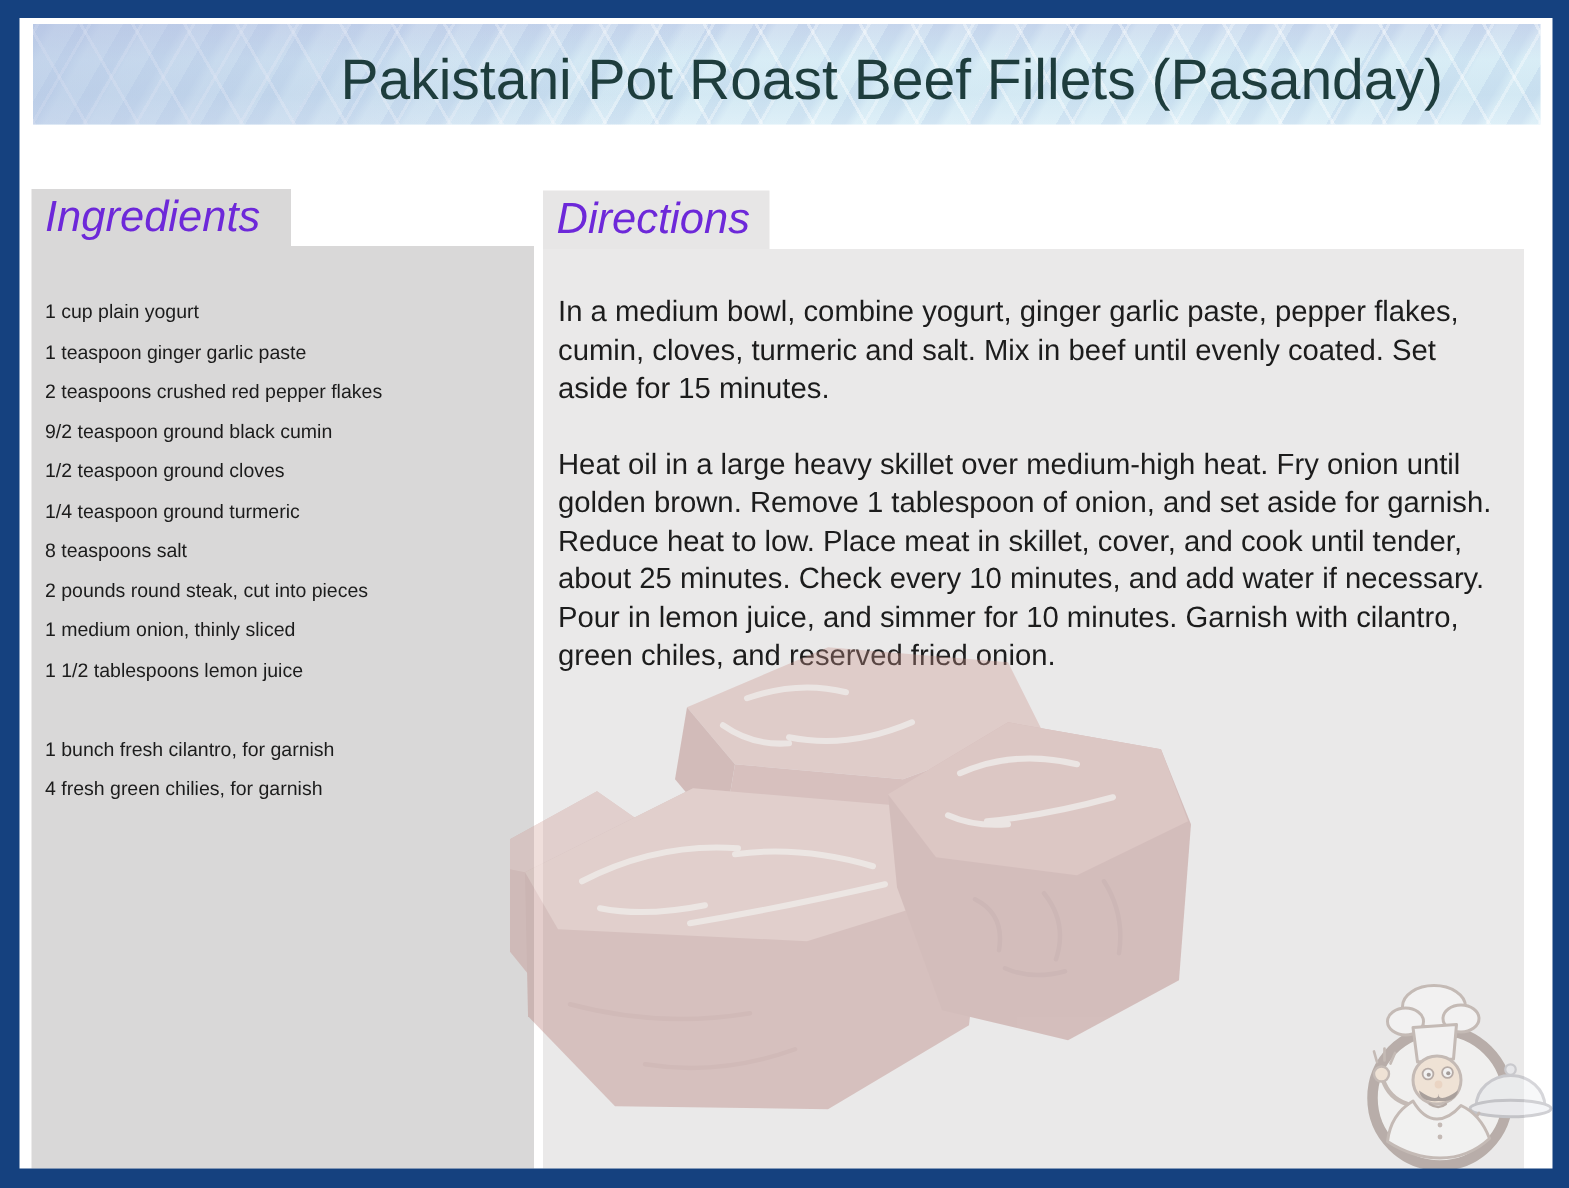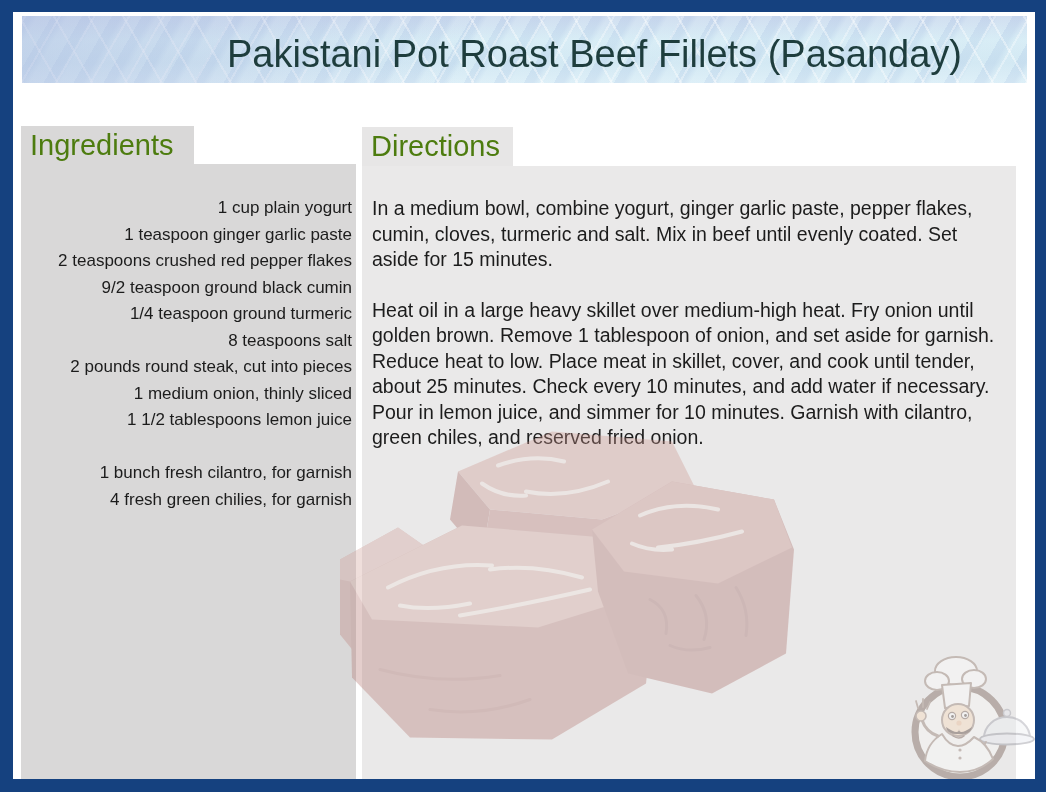--- a/index.html
+++ b/index.html
@@ -41,26 +41,26 @@
   }
   .dir-heading-box{
     position:absolute;left:362px;top:127px;width:151px;height:39px;
     background:#e7e6e6;display:flex;align-items:center;z-index:2;
   }
   .dir-panel{
     position:absolute;left:362px;top:166px;width:654px;height:613px;
     background:#eae9e9;z-index:0;
   }
   .panel-heading{
-    font-size:29px;color:#4d7c0f;padding-left:9px;white-space:nowrap;
+    font-size:29px;color:#6d28d9;padding-left:9px;white-space:nowrap;font-style:italic;
   }
   .ing-text{
     position:relative;z-index:2;
     padding:31px 6px 0 9px;width:322px;
-    font-size:17px;line-height:26.5px;color:#1c1c1c;text-align:right;
+    font-size:13px;line-height:26.5px;color:#1c1c1c;
   }
   .ing-line{min-height:26.5px;}
   .dir-text{
     position:relative;z-index:2;
     padding:30px 12px 0 10px;width:628px;
     font-size:19.5px;line-height:25.5px;color:#1c1c1c;
   }
   .dir-para{margin:0 0 25px 0;}
   
   .beef-image{position:absolute;left:340px;top:418px;width:460px;height:328px;z-index:1;}
@@ -76,20 +76,21 @@
 
 <div class="ing-heading-box">
   <div class="panel-heading">Ingredients</div>
 </div>
 <div class="ing-panel">
   <div class="ing-text">
       <div class="ing-line">1 cup plain yogurt</div>
       <div class="ing-line">1 teaspoon ginger garlic paste</div>
       <div class="ing-line">2 teaspoons crushed red pepper flakes</div>
       <div class="ing-line">9/2 teaspoon ground black cumin</div>
+      <div class="ing-line">1/2 teaspoon ground cloves</div>
       <div class="ing-line">1/4 teaspoon ground turmeric</div>
       <div class="ing-line">8 teaspoons salt</div>
       <div class="ing-line">2 pounds round steak, cut into pieces</div>
       <div class="ing-line">1 medium onion, thinly sliced</div>
       <div class="ing-line">1 1/2 tablespoons lemon juice</div>
       <div class="ing-line">&nbsp;</div>
       <div class="ing-line">1 bunch fresh cilantro, for garnish</div>
       <div class="ing-line">4 fresh green chilies, for garnish</div>
     </div>
 </div>

